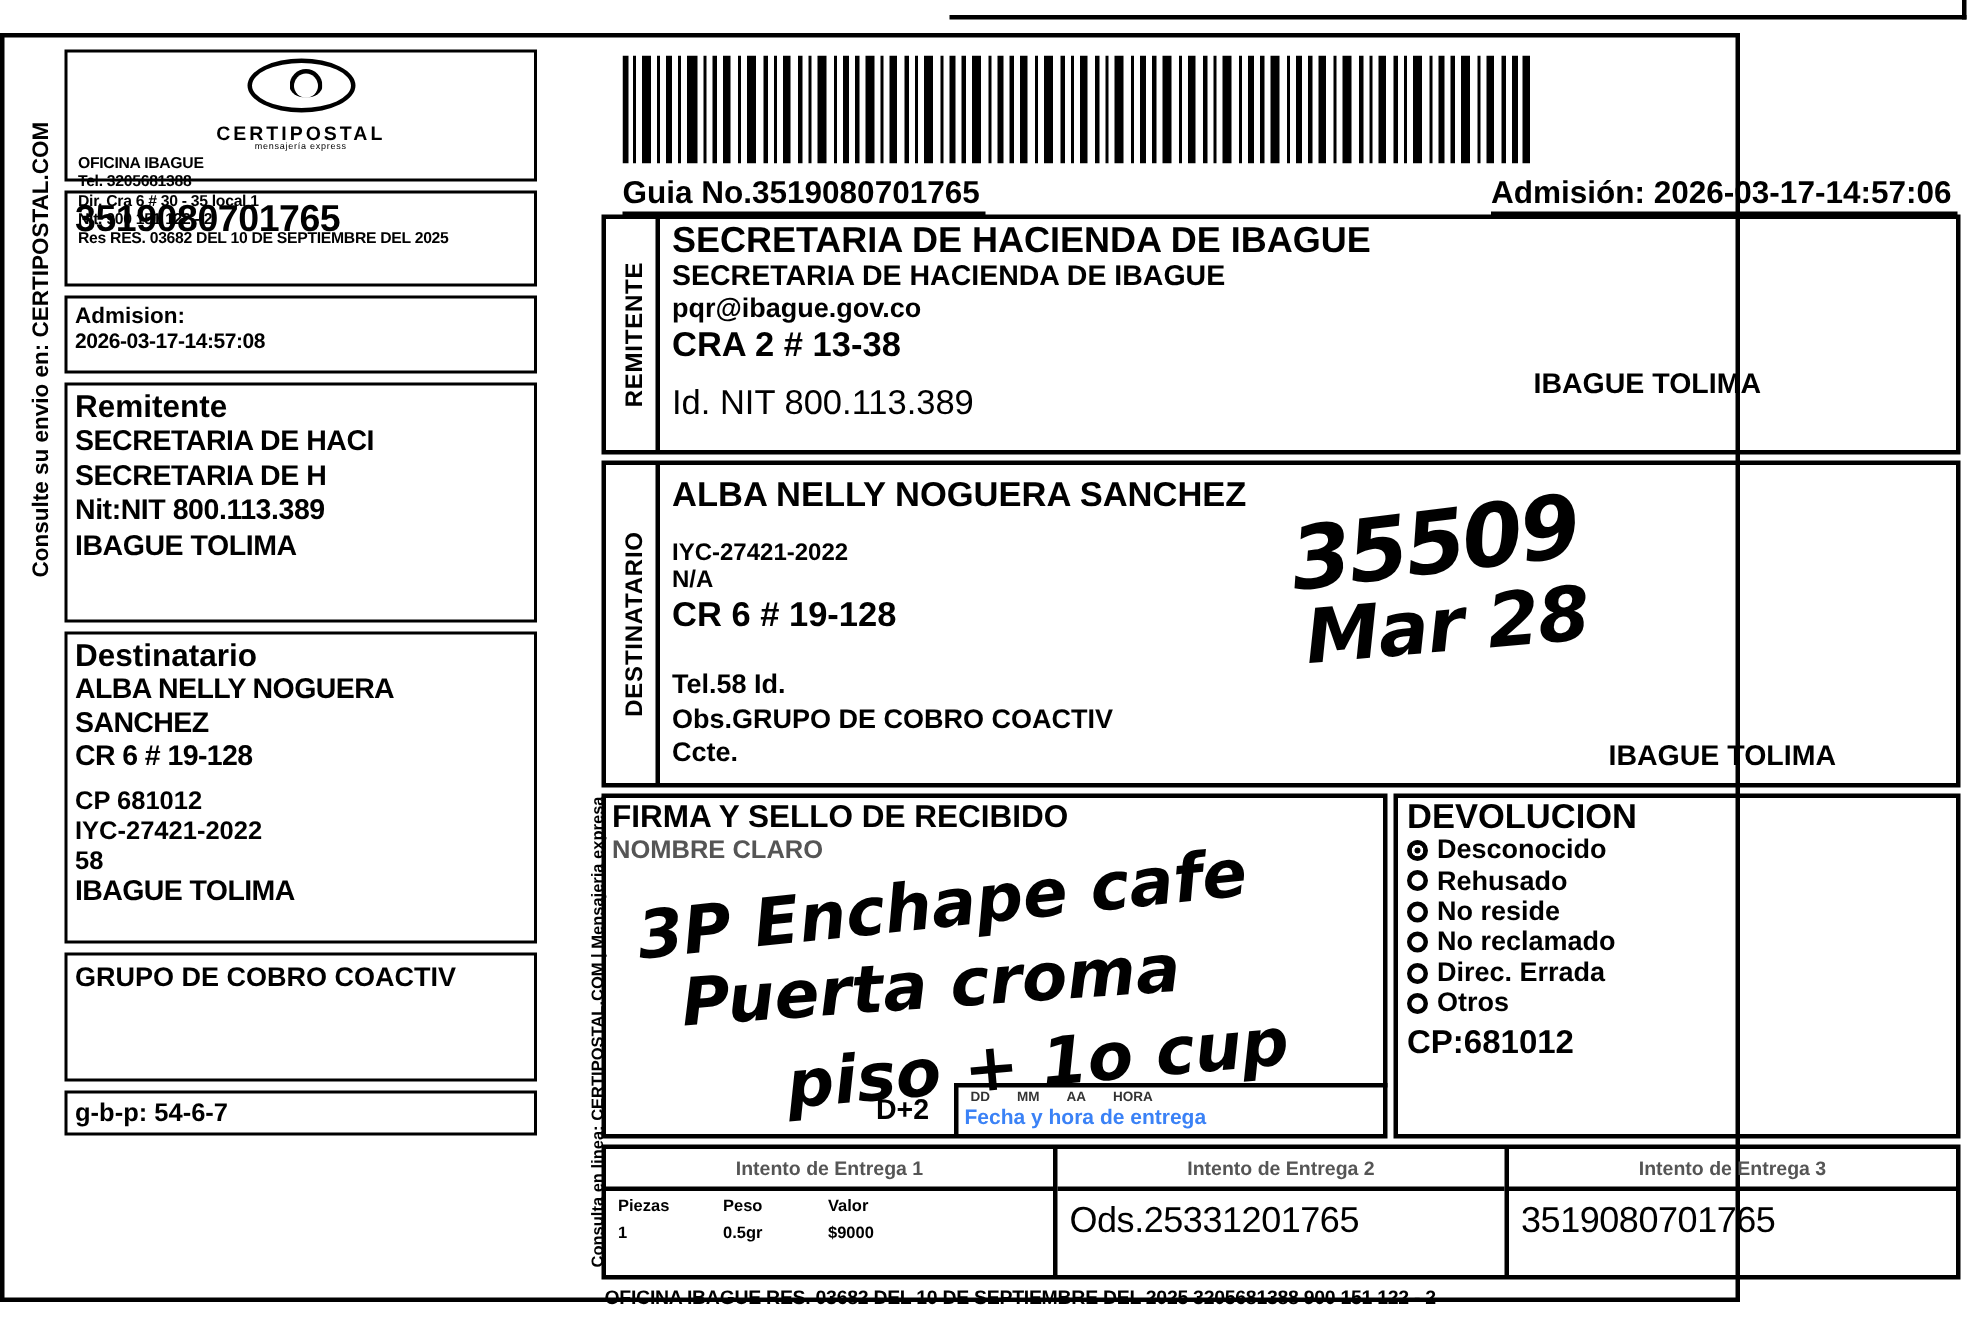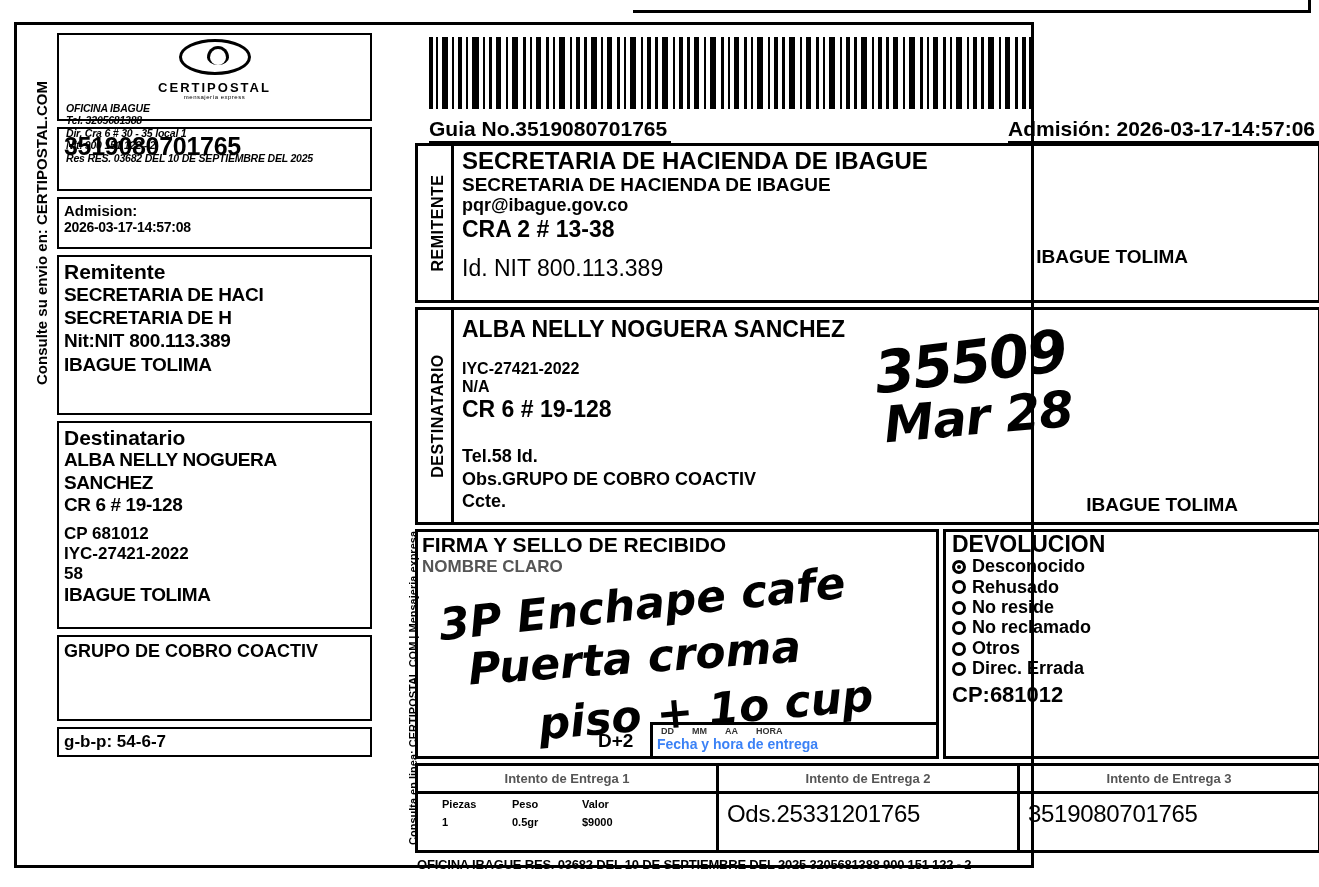--- a/index.html
+++ b/index.html
@@ -2,35 +2,35 @@
 <html><head>
 <meta charset="utf-8">
 <style>
   html,body{margin:0;padding:0;background:#ffffff;}
   body{width:1319px;height:887px;font-family:"Liberation Sans",sans-serif;color:#000;overflow:hidden;}
   .sheet{position:relative;width:1319px;height:887px;}
 
   
   .stray-line{position:absolute;left:633px;top:0px;width:675px;height:10px;border-right:3px solid #000;border-bottom:3px solid #000;}
 
-  .label{position:absolute;left:14px;top:22px;width:1020px;height:846px;border:3px solid #000;box-sizing:border-box;}
+  .label{position:absolute;left:0;top:22px;width:1160px;height:846px;border:3px solid #000;box-sizing:border-box;}
 
   
   .left-col{position:absolute;left:40px;top:8px;width:315px;}
   .box{border:2px solid #000;box-sizing:border-box;margin-bottom:6px;padding:3px 5px;}
 
   .logo-box{height:88px;position:relative;padding-top:4px;}
   .logo-wrap{text-align:center;}
   .logo-oval{display:inline-block;width:66px;height:30px;border:3px solid #000;border-radius:50%;position:relative;}
   .logo-oval:after{content:"";position:absolute;left:50%;top:4px;margin-left:-8px;width:16px;height:16px;border:3px solid #000;border-radius:50% 50% 50% 50%/60% 60% 40% 40%;border-bottom:none;}
   .logo-word{font-size:13px;letter-spacing:2px;font-weight:bold;margin-top:1px;}
   .logo-sub{font-size:6px;letter-spacing:.5px;margin-top:-1px;}
 
   .office-box{border:none;padding:0 2px;margin-top:2px;}
-  .office-box div{font-size:10.5px;font-weight:bold;line-height:1.18;letter-spacing:-.2px;font-style:italic;}
+  .office-box div{font-size:10.5px;font-weight:bold;line-height:1.18;letter-spacing:-.2px;}
 
   .guia-box{height:64px;}
   .guia-lbl{font-size:19px;font-weight:bold;line-height:1.05;}
   .guia-num{font-size:25px;font-weight:bold;line-height:1.15;letter-spacing:-.3px;}
 
   .adm-box{height:52px;}
   .adm-lbl{font-size:15px;font-weight:bold;}
   .adm-val{font-size:14px;font-weight:bold;letter-spacing:-.3px;}
 
   .rem-box{height:160px;}
@@ -101,21 +101,21 @@
   .radio{width:14px;height:14px;border:3px solid #000;border-radius:50%;box-sizing:border-box;flex:0 0 auto;}
   .radio.on{background:#000;box-shadow:inset 0 0 0 2px #fff;}
   .dev-cp{font-size:22px;font-weight:bold;margin-top:3px;}
 
   
   .intentos{position:absolute;left:398px;top:738px;width:906px;height:90px;border:3px solid #000;box-sizing:border-box;display:flex;}
   .int-col{flex:1;border-right:3px solid #000;box-sizing:border-box;position:relative;}
   .int-col:last-child{border-right:none;}
   .int-hdr{font-size:13px;font-weight:bold;text-align:center;padding-top:5px;color:#555;border-bottom:3px solid #000;height:28px;box-sizing:border-box;}
   .int-val{font-size:24px;font-weight:normal;padding:6px 0 0 8px;letter-spacing:-.3px;}
-  .piezas{display:flex;gap:18px;font-size:11px;font-weight:bold;padding:4px 0 0 24px;}
+  .piezas{display:flex;gap:18px;font-size:11px;font-weight:bold;padding:4px 0 0 8px;}
   .piezas .c{min-width:52px;}
   .piezas .c .h{font-size:11px;}
   .piezas .c .v{font-size:11px;margin-top:6px;}
 
   .footer{position:absolute;left:400px;top:832px;font-size:13px;font-weight:bold;letter-spacing:-.2px;}
 </style>
 </head>
 <body>
 
 <div class="sheet">
@@ -334,25 +334,25 @@
       <div class="dev-item">
         <span class="radio"></span>
         <span>No reside</span>
       </div>
       <div class="dev-item">
         <span class="radio"></span>
         <span>No reclamado</span>
       </div>
       <div class="dev-item">
         <span class="radio"></span>
+        <span>Direc. Errada</span>
+      </div>
+      <div class="dev-item">
+        <span class="radio"></span>
         <span>Otros</span>
-      </div>
-      <div class="dev-item">
-        <span class="radio"></span>
-        <span>Direc. Errada</span>
       </div>
 
       <div class="dev-cp">CP:681012</div>
     </div>
 
     <div class="intentos">
       <div class="int-col">
         <div class="int-hdr">Intento de Entrega 1</div>
         <div class="piezas">
           <div class="c">

